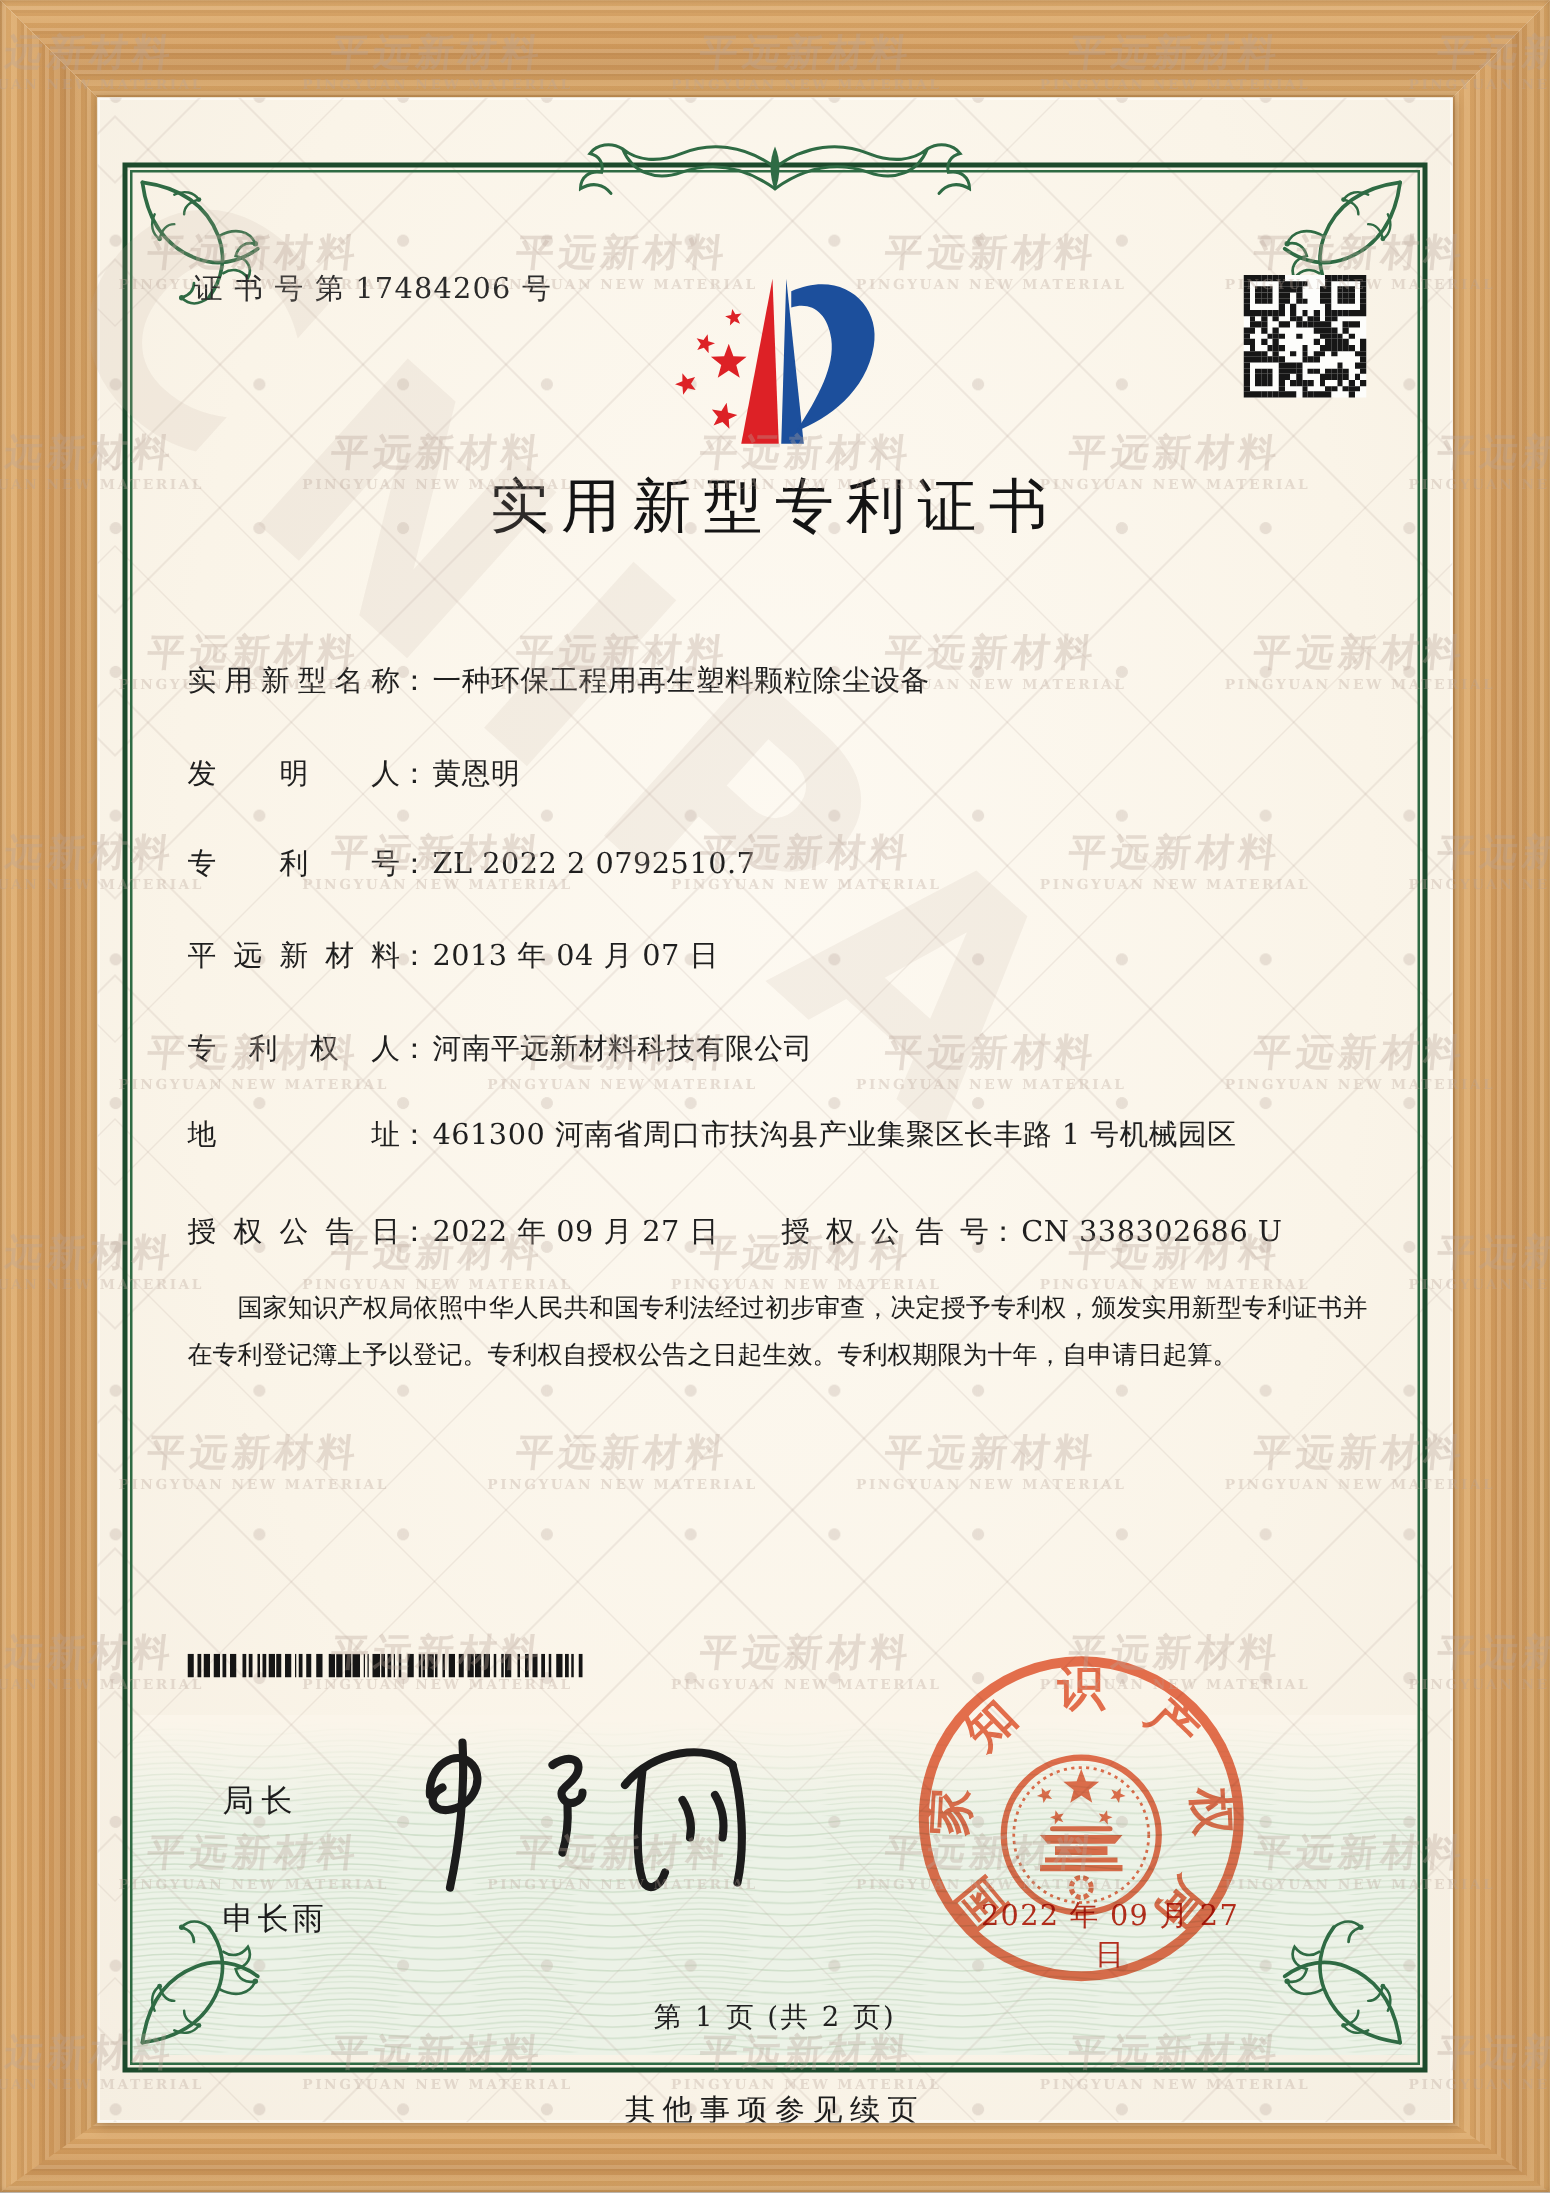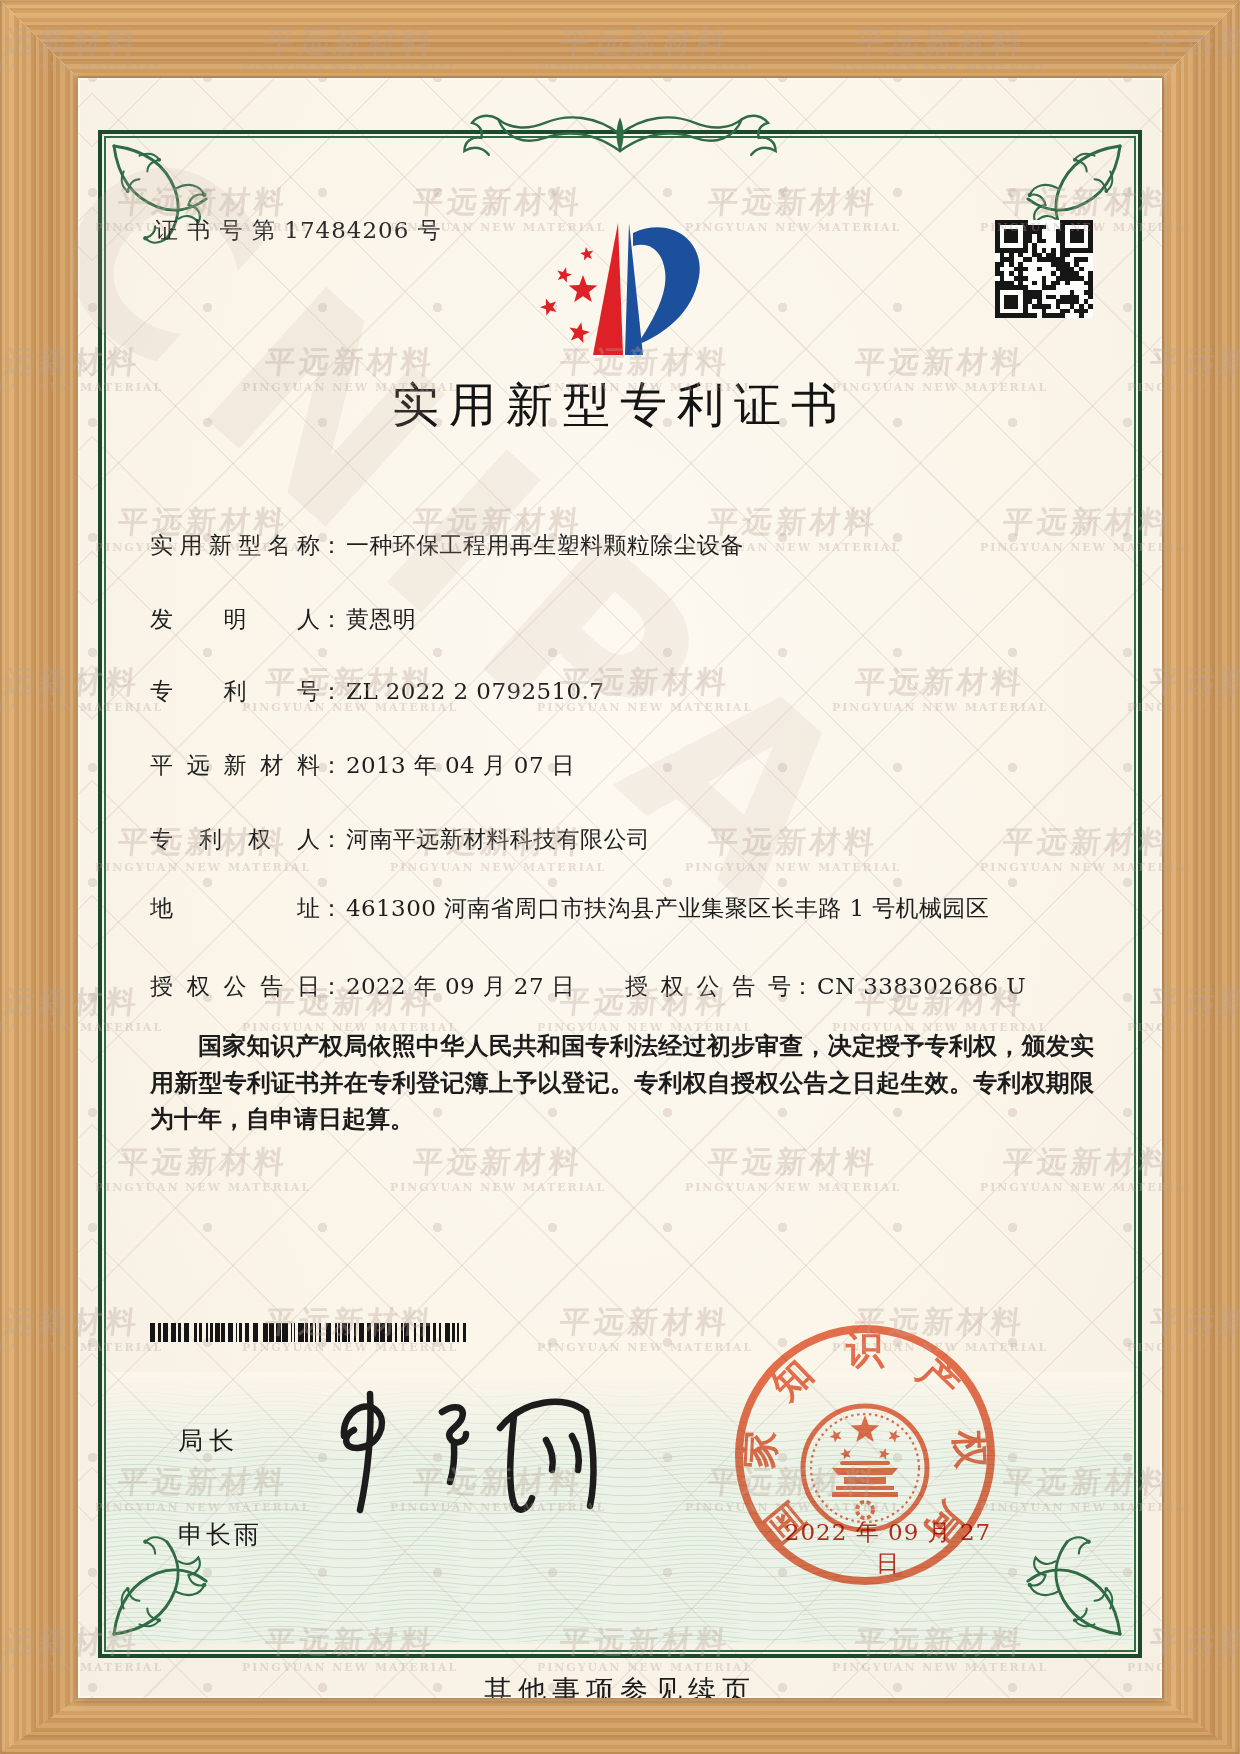--- a/index.html
+++ b/index.html
@@ -55,37 +55,37 @@
       font-size:47px;font-weight:400;letter-spacing:10px;color:#141414;}
   .frow{position:absolute;left:72px;width:944px;display:flex;align-items:flex-start;
       font-size:23px;color:#1f1f1f;line-height:35px;}
   .flabel{flex:none;width:170px;text-align:justify;text-align-last:justify;}
   .fcolon{flex:none;width:26px;}
   .fvalue{flex:1;letter-spacing:.4px;}
   .r1{top:450px}.r2{top:524px}.r3{top:596px}.r4{top:670px}.r5{top:744px}.r6{top:813px}.r7{top:891px}
   .gl2{flex:none;width:166px;text-align:justify;text-align-last:justify;}
   .gv1{flex:none;width:279px;letter-spacing:.4px;}
   .gv2{flex:1;letter-spacing:.4px;}
-  .paras{position:absolute;left:72px;top:950px;width:944px;font-size:24px;
-      line-height:36.5px;text-align:justify;color:#1c1c1c;font-weight:bold;}
+  .paras{position:absolute;left:72px;top:950px;width:944px;font-size:20px;
+      line-height:36.5px;text-align:justify;color:#1c1c1c;}
   .paras p{margin:0;text-indent:2em;}
   .barcode{position:absolute;left:72px;top:1245px;width:321px;height:19px;display:flex;overflow:hidden;}
   .barcode span{height:100%;flex:none;}
   .barcode .bar{background:#151515;}
   .director-label{position:absolute;left:100px;top:1346px;font-size:25px;color:#1c1c1c;letter-spacing:6px;}
   .director-name{position:absolute;left:100px;top:1392px;font-size:25px;color:#1c1c1c;letter-spacing:3px;margin-top:48px;}
   .signature{position:absolute;left:236px;top:1300px;width:300px;height:150px;}
   .seal{position:absolute;left:650px;top:1240px;width:274px;height:274px;
       mix-blend-mode:multiply;opacity:.95;}
   .seal-date{position:absolute;left:700px;top:1439px;width:220px;text-align:center;
       font-size:23px;color:#c2301f;letter-spacing:1px;mix-blend-mode:multiply;}
   .page-info{position:absolute;left:0;top:1521px;width:100%;text-align:center;
       font-size:22px;color:#222;letter-spacing:2px;}
   .continuation{position:absolute;left:0;top:1594px;width:100%;text-align:center;
-      font-size:28px;color:#1c1c1c;letter-spacing:6px;}
+      font-size:24px;color:#1c1c1c;letter-spacing:6px;}
   
   .wm-layer{position:absolute;inset:0;z-index:10;pointer-events:none;overflow:hidden;}
   .wm{position:absolute;width:250px;text-align:center;color:rgba(186,164,152,.34);}
   .wm-cn{font-size:30px;font-weight:700;letter-spacing:4px;transform:skewX(-6deg);}
   .wm-en{font-size:11px;font-weight:700;letter-spacing:2px;margin-top:-2px;}
   .big-wm{position:absolute;left:180px;top:90px;font-size:245px;font-weight:700;
       letter-spacing:38px;color:rgba(196,176,164,.15);transform:rotate(42deg);
       transform-origin:left top;font-family:"DejaVu Sans","Liberation Sans",sans-serif;}
 </style>
 </head>
@@ -609,20 +609,21 @@
           <path d="M104,150 L170,150 L164,157 L110,157 Z"></path>
           <rect x="116" y="159" width="42" height="7"></rect>
           <rect x="108" y="168" width="58" height="4"></rect>
           <rect x="104" y="174" width="66" height="5"></rect>
         </g>
         <circle cx="137" cy="192" r="8" fill="none" stroke="#e66a48" stroke-width="4" stroke-dasharray="4 2.5"></circle>
       </g>
     </svg>
     <div class="seal-date">2022 年 09 月 27 日</div>
 
+    <div class="page-info">第 1 页 (共 2 页)</div>
     <div class="continuation">其他事项参见续页</div>
   </div>
 
   <div class="wm-layer">
     <div class="big-wm">CNIPA</div>
   <div class="wm" style="left: -70px; top: 22px;">
         <div class="wm-cn">平远新材料</div>
         <div class="wm-en">PINGYUAN NEW MATERIAL</div>
       </div>
       <div class="wm" style="left: 225px; top: 22px;">

